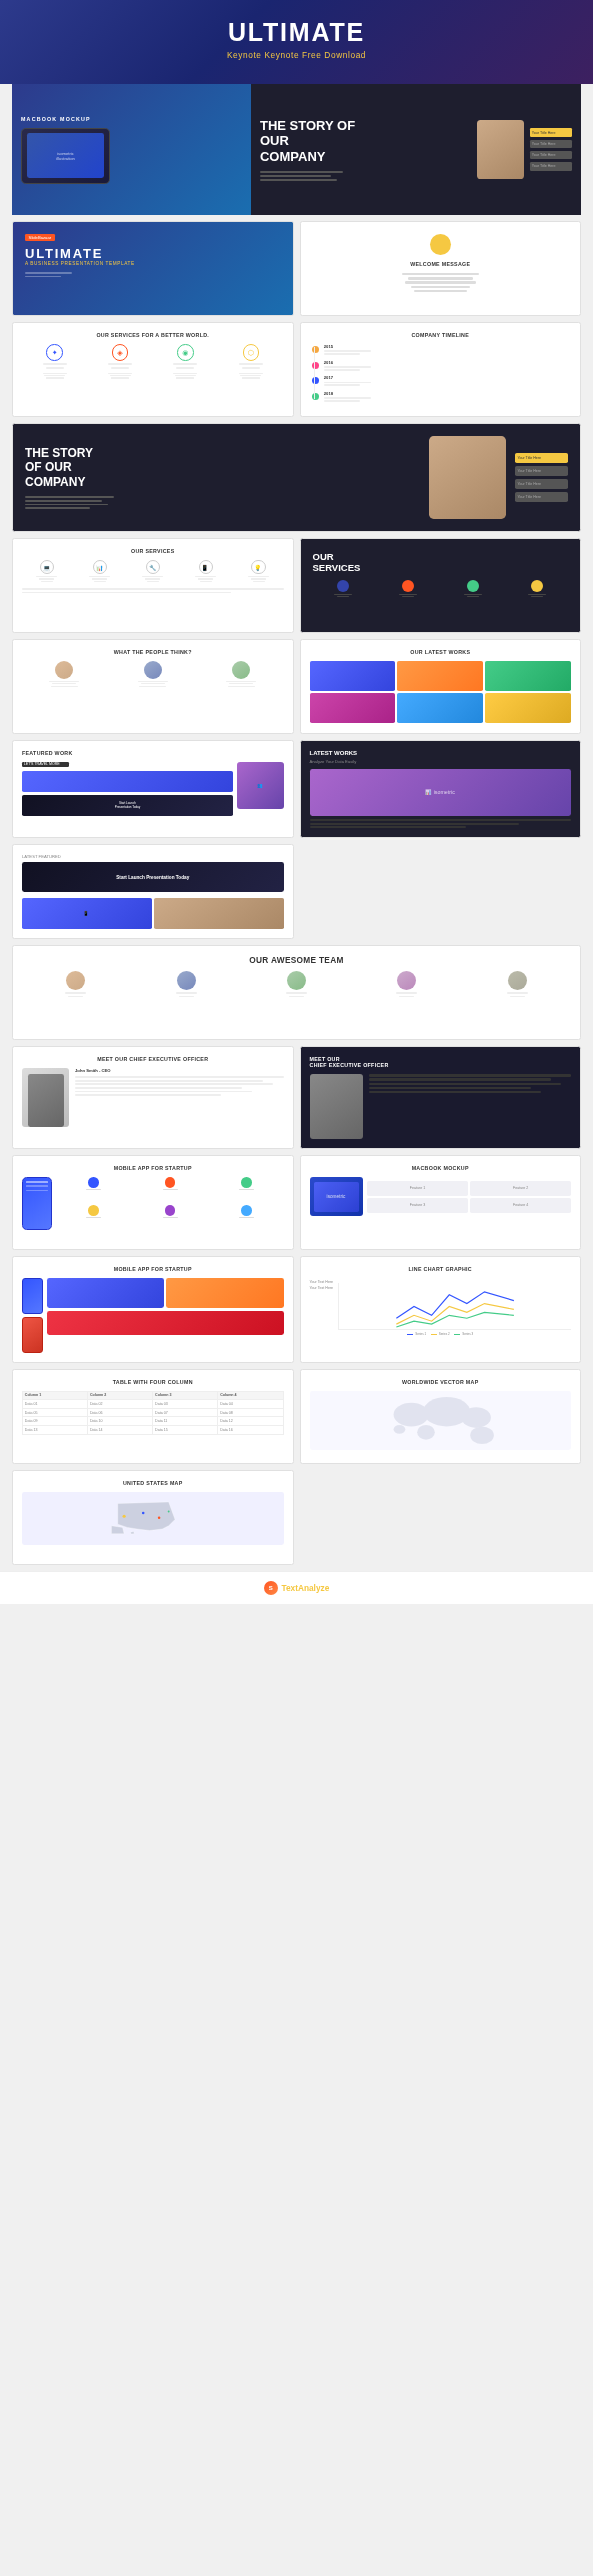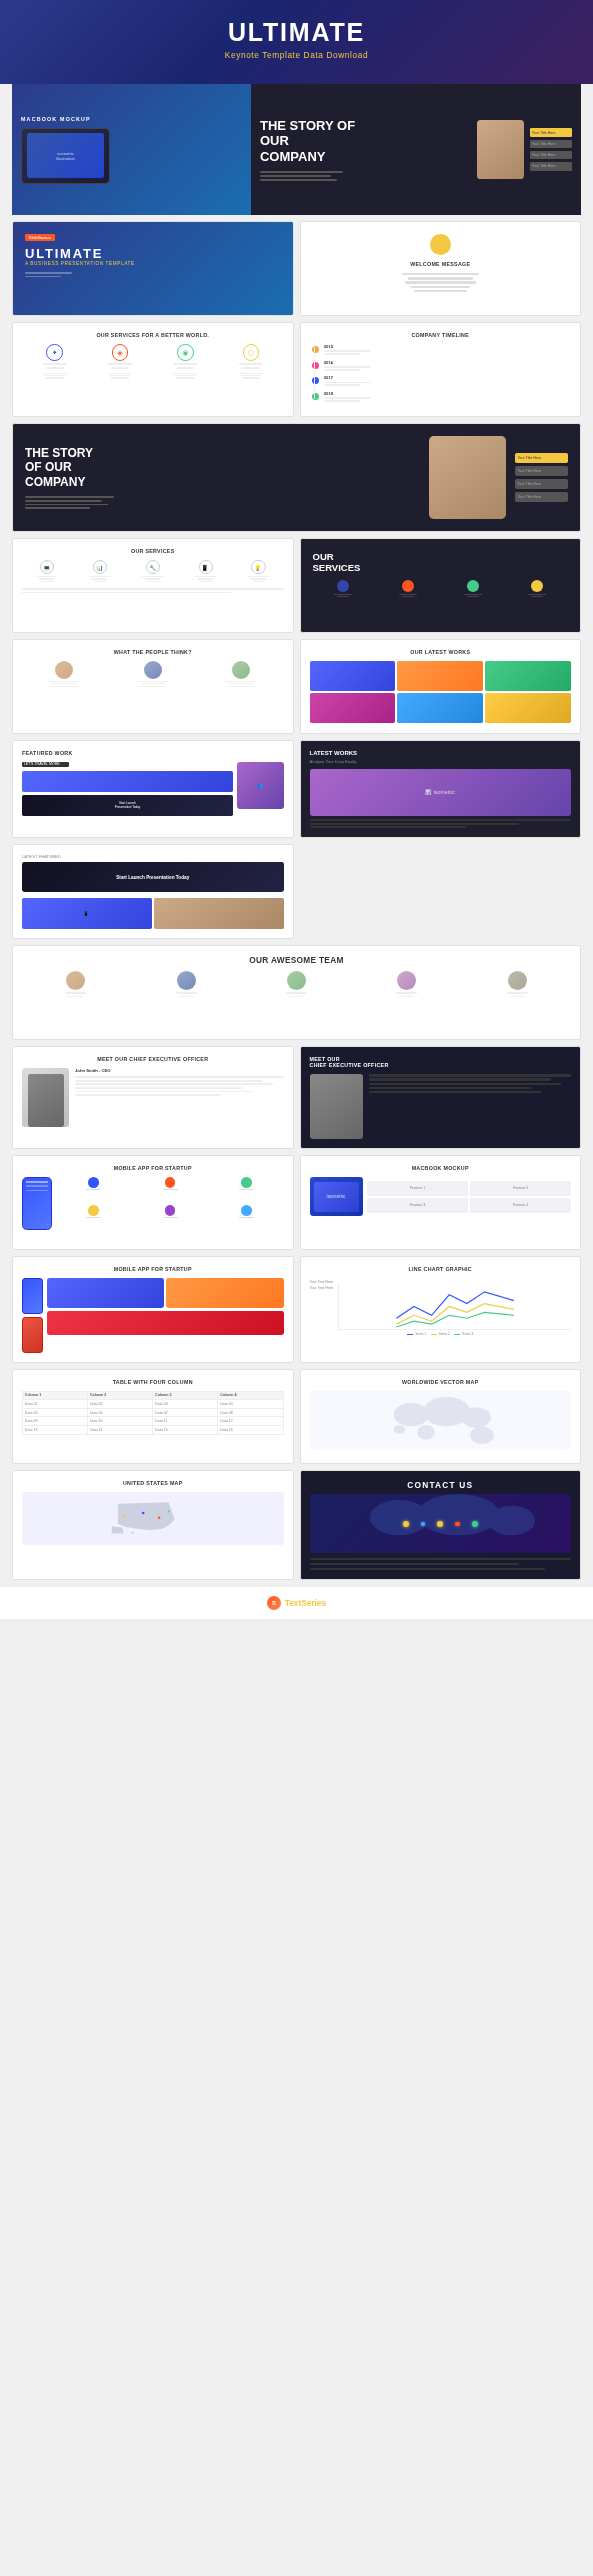--- a/index.html
+++ b/index.html
@@ -604,21 +604,21 @@
       font-size: 4.7px;
       color: #fff;
       font-weight: bold;
     }
   </style>
 </head>
 <body>
 
 <div class="header">
   <div class="header-title">ULTIMATE</div>
-  <div class="header-subtitle">Keynote Template Data Download</div>
+  <div class="header-subtitle">Keynote Keynote Free Download</div>
 </div>
 
 <div style="background:linear-gradient(135deg,#2d3a8c,#1a2570,#3d2060);margin:0 12px;display:flex;height:131px;overflow:hidden;">
   <div style="width:42%;background:linear-gradient(135deg,#2d3a8c,#1a6eb0);padding:9px;display:flex;flex-direction:column;justify-content:center;align-items:flex-start;">
     <div style="color:#fff;font-size:5.3px;font-weight:bold;letter-spacing:1.2px;margin-bottom:6px;">MACBOOK MOCKUP</div>
     <div style="width:89px;height:56px;background:linear-gradient(145deg,#2a2a4a,#1a1a3a);border-radius:4.7px;border:1.2px solid #444;display:flex;align-items:center;justify-content:center;">
       <div style="width:77px;height:45px;background:linear-gradient(135deg,#3355aa,#2244cc);border-radius:2.4px;display:flex;align-items:center;justify-content:center;">
         <div style="color:#fff;font-size:4.2px;opacity:0.7;text-align:center;">isometric<br>illustration</div>
       </div>
     </div>
@@ -1178,49 +1178,24 @@
         <circle cx="170" cy="75" r="4" fill="#ff5522"></circle>
         <circle cx="200" cy="55" r="3" fill="#44cc88"></circle>
 
         <path d="M20,100 L55,105 L60,125 L20,125 Z" fill="#ccd0e0" stroke="#fff" stroke-width="1"></path>
 
         <path d="M80,120 L90,118 L92,125 L82,126 Z" fill="#ccd0e0" stroke="#fff" stroke-width="1"></path>
       </svg>
     </div>
   </div>
 
-  <div class="slide-card contact-dark-card">
-    <div style="font-size:8.3px;font-weight:900;color:#fff;text-align:center;margin-bottom:4.7px;letter-spacing:1.2px;">CONTACT US</div>
-    <div class="contact-map-bg">
-      <div class="contact-map-dots">
-
-        <svg viewBox="0 0 300 100" width="100%" height="100%" style="position:absolute;top:0;left:0;opacity:0.4;">
-          <ellipse cx="80" cy="40" rx="50" ry="30" fill="#3355aa"></ellipse>
-          <ellipse cx="180" cy="35" rx="70" ry="35" fill="#3355aa"></ellipse>
-          <ellipse cx="270" cy="45" rx="40" ry="25" fill="#3355aa"></ellipse>
-        </svg>
-        <div style="position:relative;z-index:1;display:flex;gap:12px;align-items:center;">
-          <div style="width:6px;height:6px;border-radius:50%;background:#f5c842;box-shadow:0 0 3.6px #f5c842;"></div>
-          <div style="width:4.7px;height:4.7px;border-radius:50%;background:#44aaff;box-shadow:0 0 3px #44aaff;"></div>
-          <div style="width:6px;height:6px;border-radius:50%;background:#f5c842;box-shadow:0 0 3.6px #f5c842;"></div>
-          <div style="width:4.7px;height:4.7px;border-radius:50%;background:#ff5522;box-shadow:0 0 3px #ff5522;"></div>
-          <div style="width:6px;height:6px;border-radius:50%;background:#44cc88;box-shadow:0 0 3.6px #44cc88;"></div>
-        </div>
-      </div>
-    </div>
-    <div style="display:flex;flex-direction:column;gap:2.4px;margin-top:4.7px;">
-      <div style="height:2.4px;background:#333;border-radius:1.2px;width:100%;"></div>
-      <div style="height:2.4px;background:#333;border-radius:1.2px;width:80%;"></div>
-      <div style="height:2.4px;background:#333;border-radius:1.2px;width:90%;"></div>
-    </div>
-  </div>
 
 </div>
 
 <div class="page-footer">
   <div class="footer-logo">
     <div class="footer-logo-icon">S</div>
     <div class="footer-logo-text">
-      <span>Text</span><span style="color:#f5c842;">Series</span>
+      <span>Text</span><span style="color:#f5c842;">Analyze</span>
     </div>
   </div>
 </div>
 
 
 </body></html>

